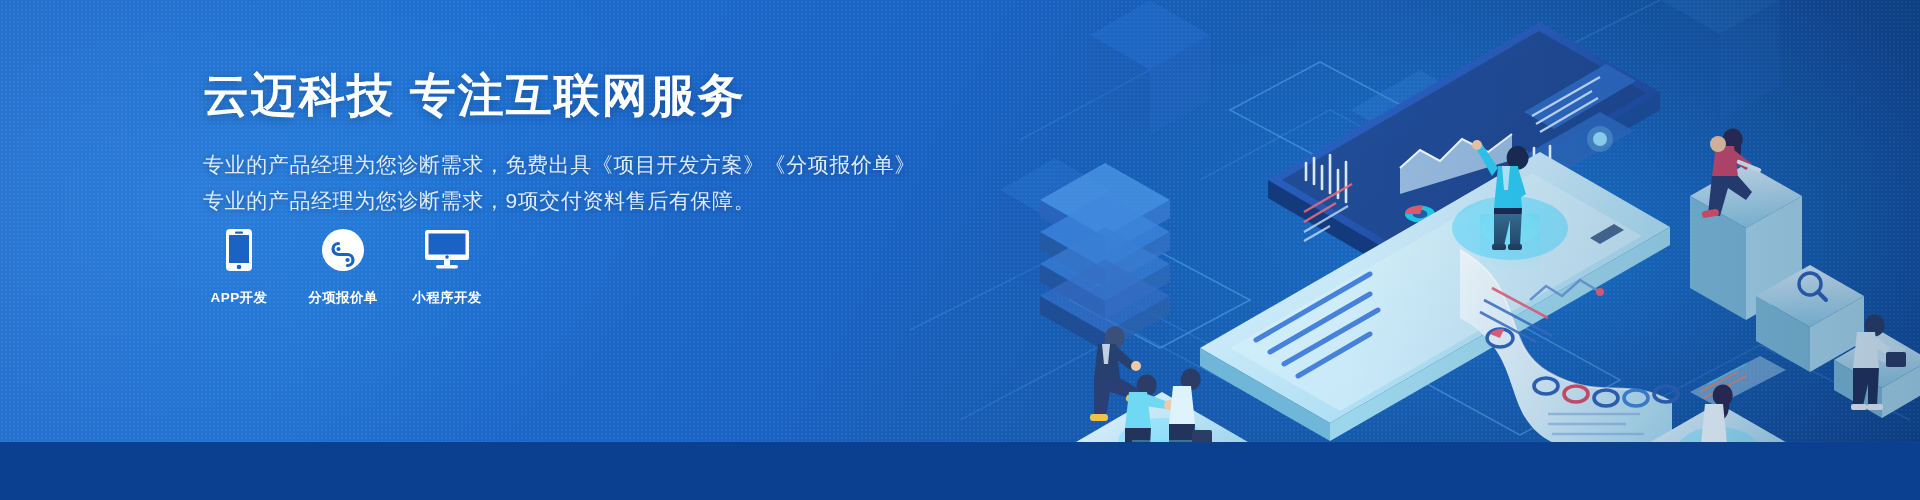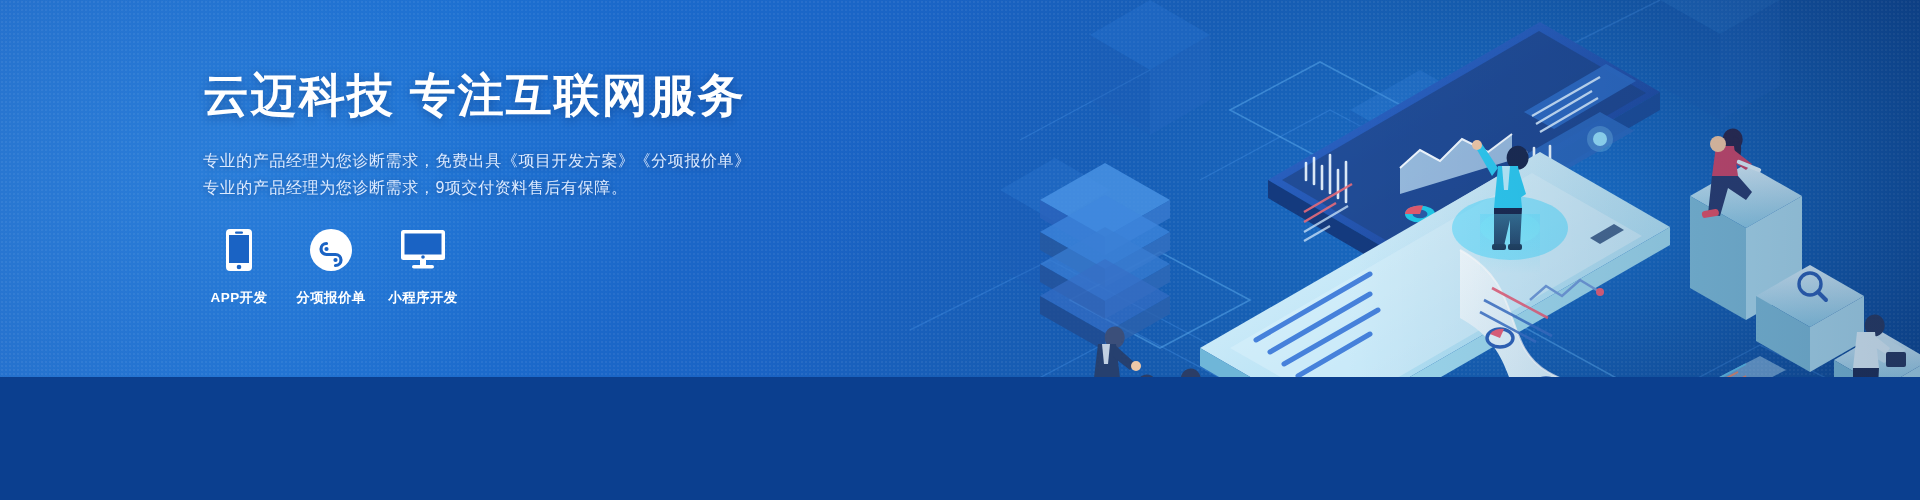--- a/index.html
+++ b/index.html
@@ -1,20 +1,20 @@
 <!DOCTYPE html>
 <html><head>
 <meta charset="utf-8">
 <style>
   html,body{margin:0;padding:0;background:#0b3f8f;}
   body{font-family:"Liberation Sans","DejaVu Sans",sans-serif;}
 
   .banner{
     position:relative;
-    width:1920px;height:377px;
+    width:1920px;height:442px;
     overflow:hidden;
     background:
       radial-gradient(ellipse 1100px 620px at 82% 55%, rgba(28,120,215,.85) 0%, rgba(22,96,190,.35) 45%, rgba(14,70,160,0) 72%),
       radial-gradient(ellipse 900px 560px at 12% 45%, rgba(45,134,226,.55) 0%, rgba(30,102,200,.18) 52%, rgba(20,74,170,0) 78%),
       linear-gradient(118deg,#1565c6 0%,#1a6ed0 22%,#1a63c4 45%,#14559f 68%,#0f4183 88%,#0c3877 100%);
   }
 
   
   .tex{
     position:absolute;inset:0;
@@ -31,26 +31,26 @@
 
   
   .copy{position:absolute;left:203px;top:66px;width:700px;}
   .title{
     font-size:46px;font-weight:bold;color:#ffffff;letter-spacing:2px;
     line-height:1.28;white-space:nowrap;
     text-shadow:0 2px 10px rgba(0,20,60,.30);
   }
   .sub{margin-top:22px;}
   .sub-line{
-    font-size:16px;color:#dceaff;line-height:1.72;letter-spacing:.6px;
+    font-size:21px;color:#dceaff;line-height:1.72;letter-spacing:.6px;
     white-space:nowrap;text-shadow:0 1px 6px rgba(0,20,60,.35);
   }
 
   
-  .services{position:absolute;left:203px;top:228px;display:flex;align-items:flex-end;gap:20px;}
+  .services{position:absolute;left:203px;top:228px;display:flex;align-items:flex-end;gap:32px;}
   .svc{width:72px;display:flex;flex-direction:column;align-items:center;cursor:pointer;}
   .svc .glyph{height:44px;display:flex;align-items:center;justify-content:center;}
   .svc .glyph svg{display:block;}
   .svc-label{
     margin-top:17px;font-size:13.5px;color:#ffffff;white-space:nowrap;
     font-weight:bold;letter-spacing:.4px;
   }
 
   
   .art{position:absolute;right:0;top:0;width:1020px;height:500px;}

